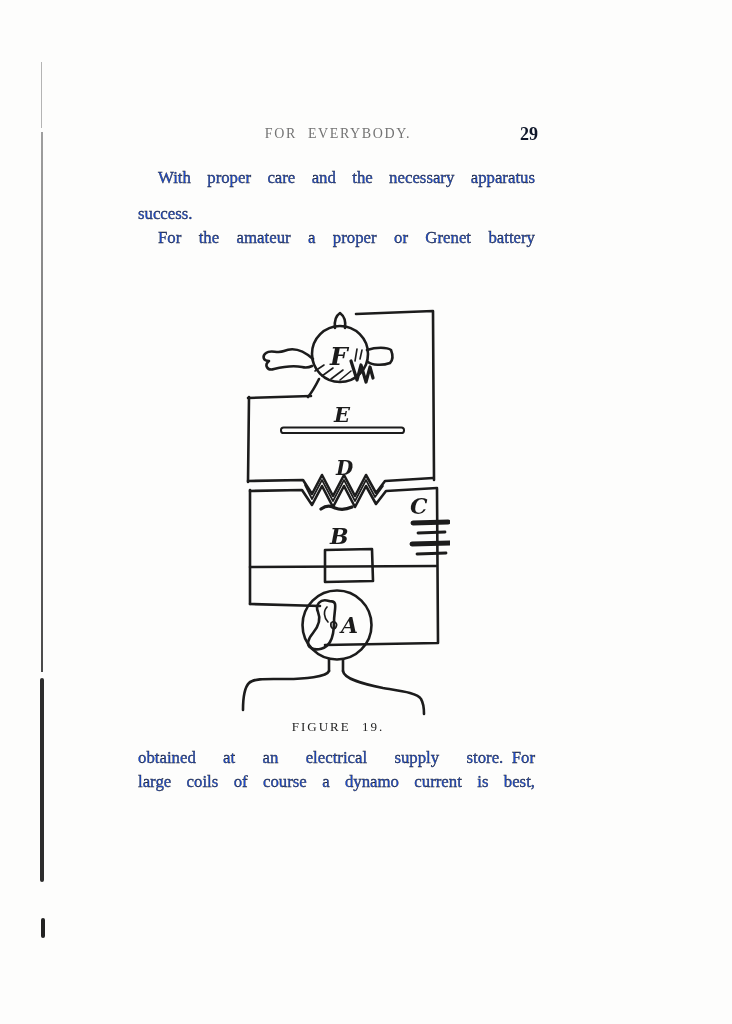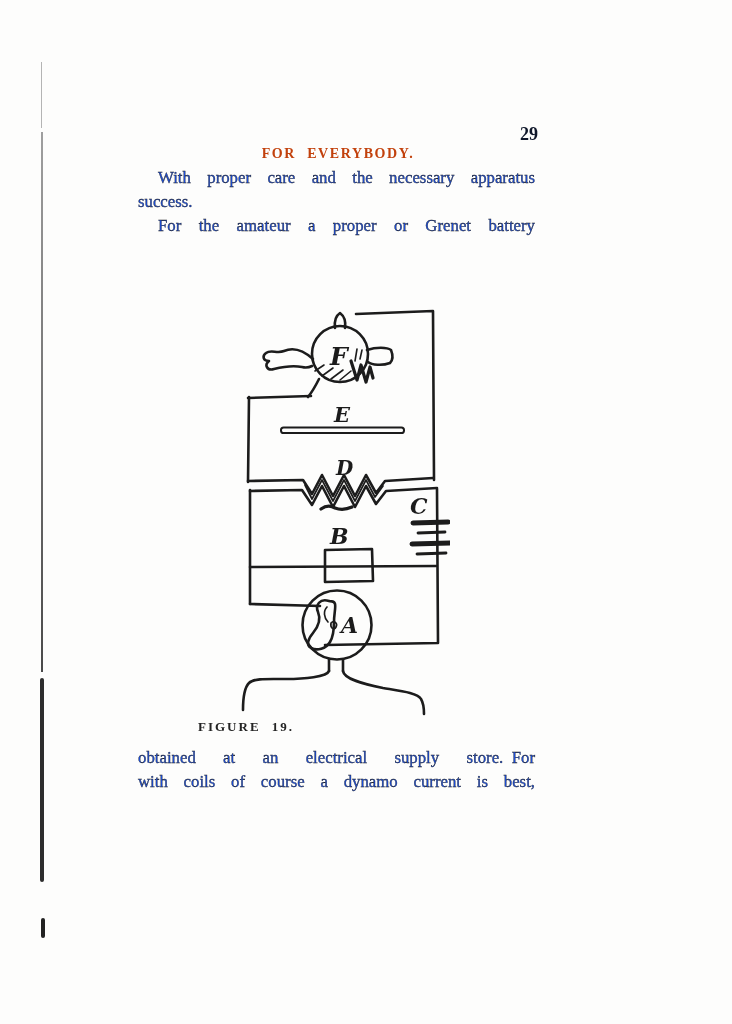--- a/index.html
+++ b/index.html
@@ -12,43 +12,43 @@
   
   .artifact{position:absolute;background:#555;}
   .a1{left:41px;top:62px;width:1px;height:66px;background:#b4b4b4;}
   .a2{left:41px;top:132px;width:2px;height:540px;background:linear-gradient(to bottom,#9f9f9f,#4a4a4a);}
   .a3{left:40px;top:678px;width:4px;height:204px;background:#2d2d2d;border-radius:2px;}
   .a4{left:41px;top:918px;width:4px;height:20px;background:#222;border-radius:2px;}
 
   .header{position:absolute;left:138px;top:126px;width:400px;height:20px;}
   .running-title{
     position:absolute;left:50%;transform:translateX(-50%);
-    font-size:14px;font-weight:700;letter-spacing:1.6px;word-spacing:6px;
-    color:#c2410c;white-space:nowrap;margin-top:20px;
+    font-size:14px;font-weight:400;letter-spacing:1.6px;word-spacing:6px;
+    color:#737373;white-space:nowrap;
   }
   .page-number{
     position:absolute;right:0;top:-2px;font-size:18px;font-weight:700;color:#0f172a;
   }
 
   .textblock{
     position:absolute;left:138px;width:397px;
     font-size:16.8px;line-height:23.8px;color:#1d4ed8;
     -webkit-text-stroke:0.35px #1e1e1e;
   }
   .tb1{top:166px;}
   .tb2{top:746px;}
   .line{text-align:justify;text-align-last:justify;white-space:normal;}
-  .line.endpara{text-align-last:left;}
+  .line.endpara{text-align-last:left;margin-top:12px;}
   .line.indent{text-indent:20px;}
 
   figure{margin:0;}
   .fig-svg{position:absolute;left:226px;top:296px;}
   .fig-caption{
-    position:absolute;left:198px;top:719px;width:280px;
-    font-size:13px;font-weight:700;letter-spacing:2px;word-spacing:6px;color:#242424;
+    position:absolute;left:198px;top:719px;width:280px;text-align:center;
+    font-size:13px;font-weight:400;letter-spacing:2px;word-spacing:6px;color:#242424;
   }
 
   .wire{fill:none;stroke:#1c1c1c;stroke-width:2.6;stroke-linecap:round;stroke-linejoin:round;}
   .wire.thin{stroke-width:1.7;}
   .wire.hatch{stroke-width:1.6;}
   .wire.heavy{stroke-width:3.2;}
   .bat5{fill:none;stroke:#1c1c1c;stroke-width:5;stroke-linecap:round;}
   .bat3{fill:none;stroke:#1c1c1c;stroke-width:2.8;stroke-linecap:round;}
   .plate{fill:none;stroke:#1c1c1c;stroke-width:2;}
   .lbl{font-family:"DejaVu Serif", serif;font-style:italic;font-weight:bold;fill:#1b1b1b;}
@@ -126,16 +126,16 @@
       <text class="lbl" x="336" y="475" font-size="20">D</text>
       <text class="lbl" x="410" y="514" font-size="22">C</text>
       <text class="lbl" x="330" y="544" font-size="22">B</text>
       <text class="lbl" x="341" y="633" font-size="22">A</text>
     </svg>
     <figcaption class="fig-caption">FIGURE 19.</figcaption>
   </figure>
 
   <div class="textblock tb2">
     <div class="line">obtained at an electrical supply store. For</div>
-    <div class="line">with coils of course a dynamo current is best,</div>
+    <div class="line">large coils of course a dynamo current is best,</div>
   </div>
 
 </div>
 
 </body></html>

